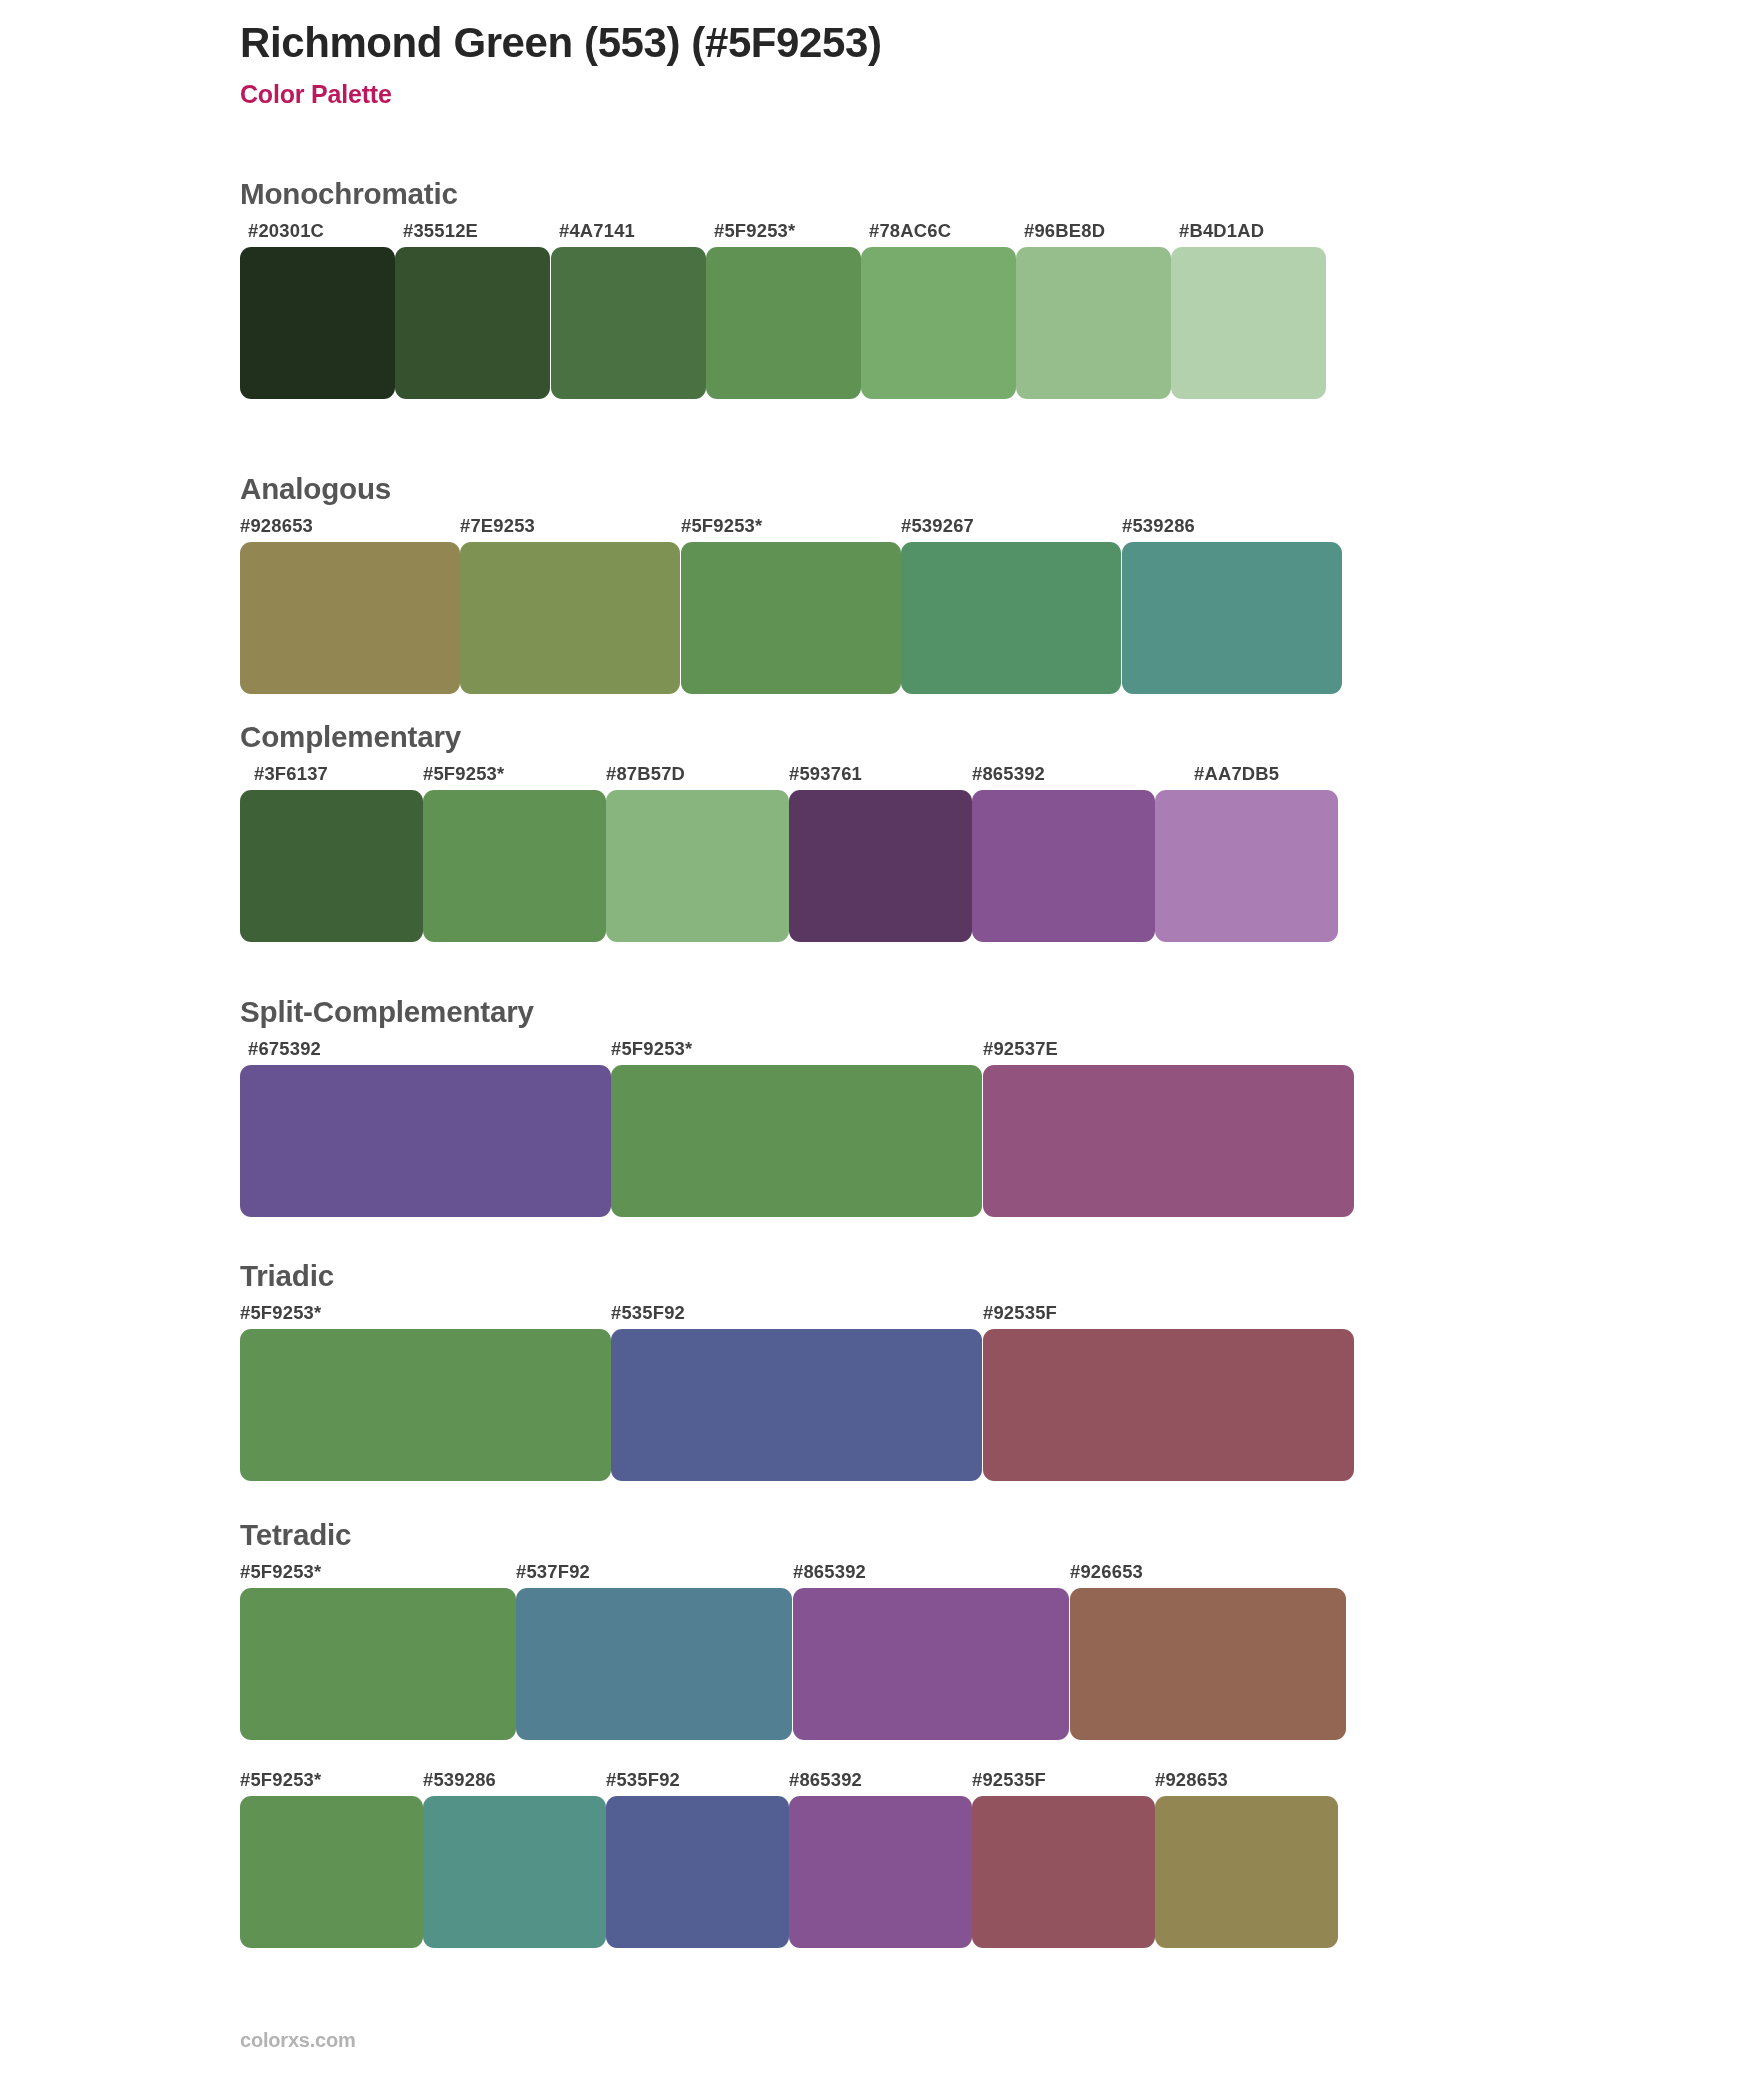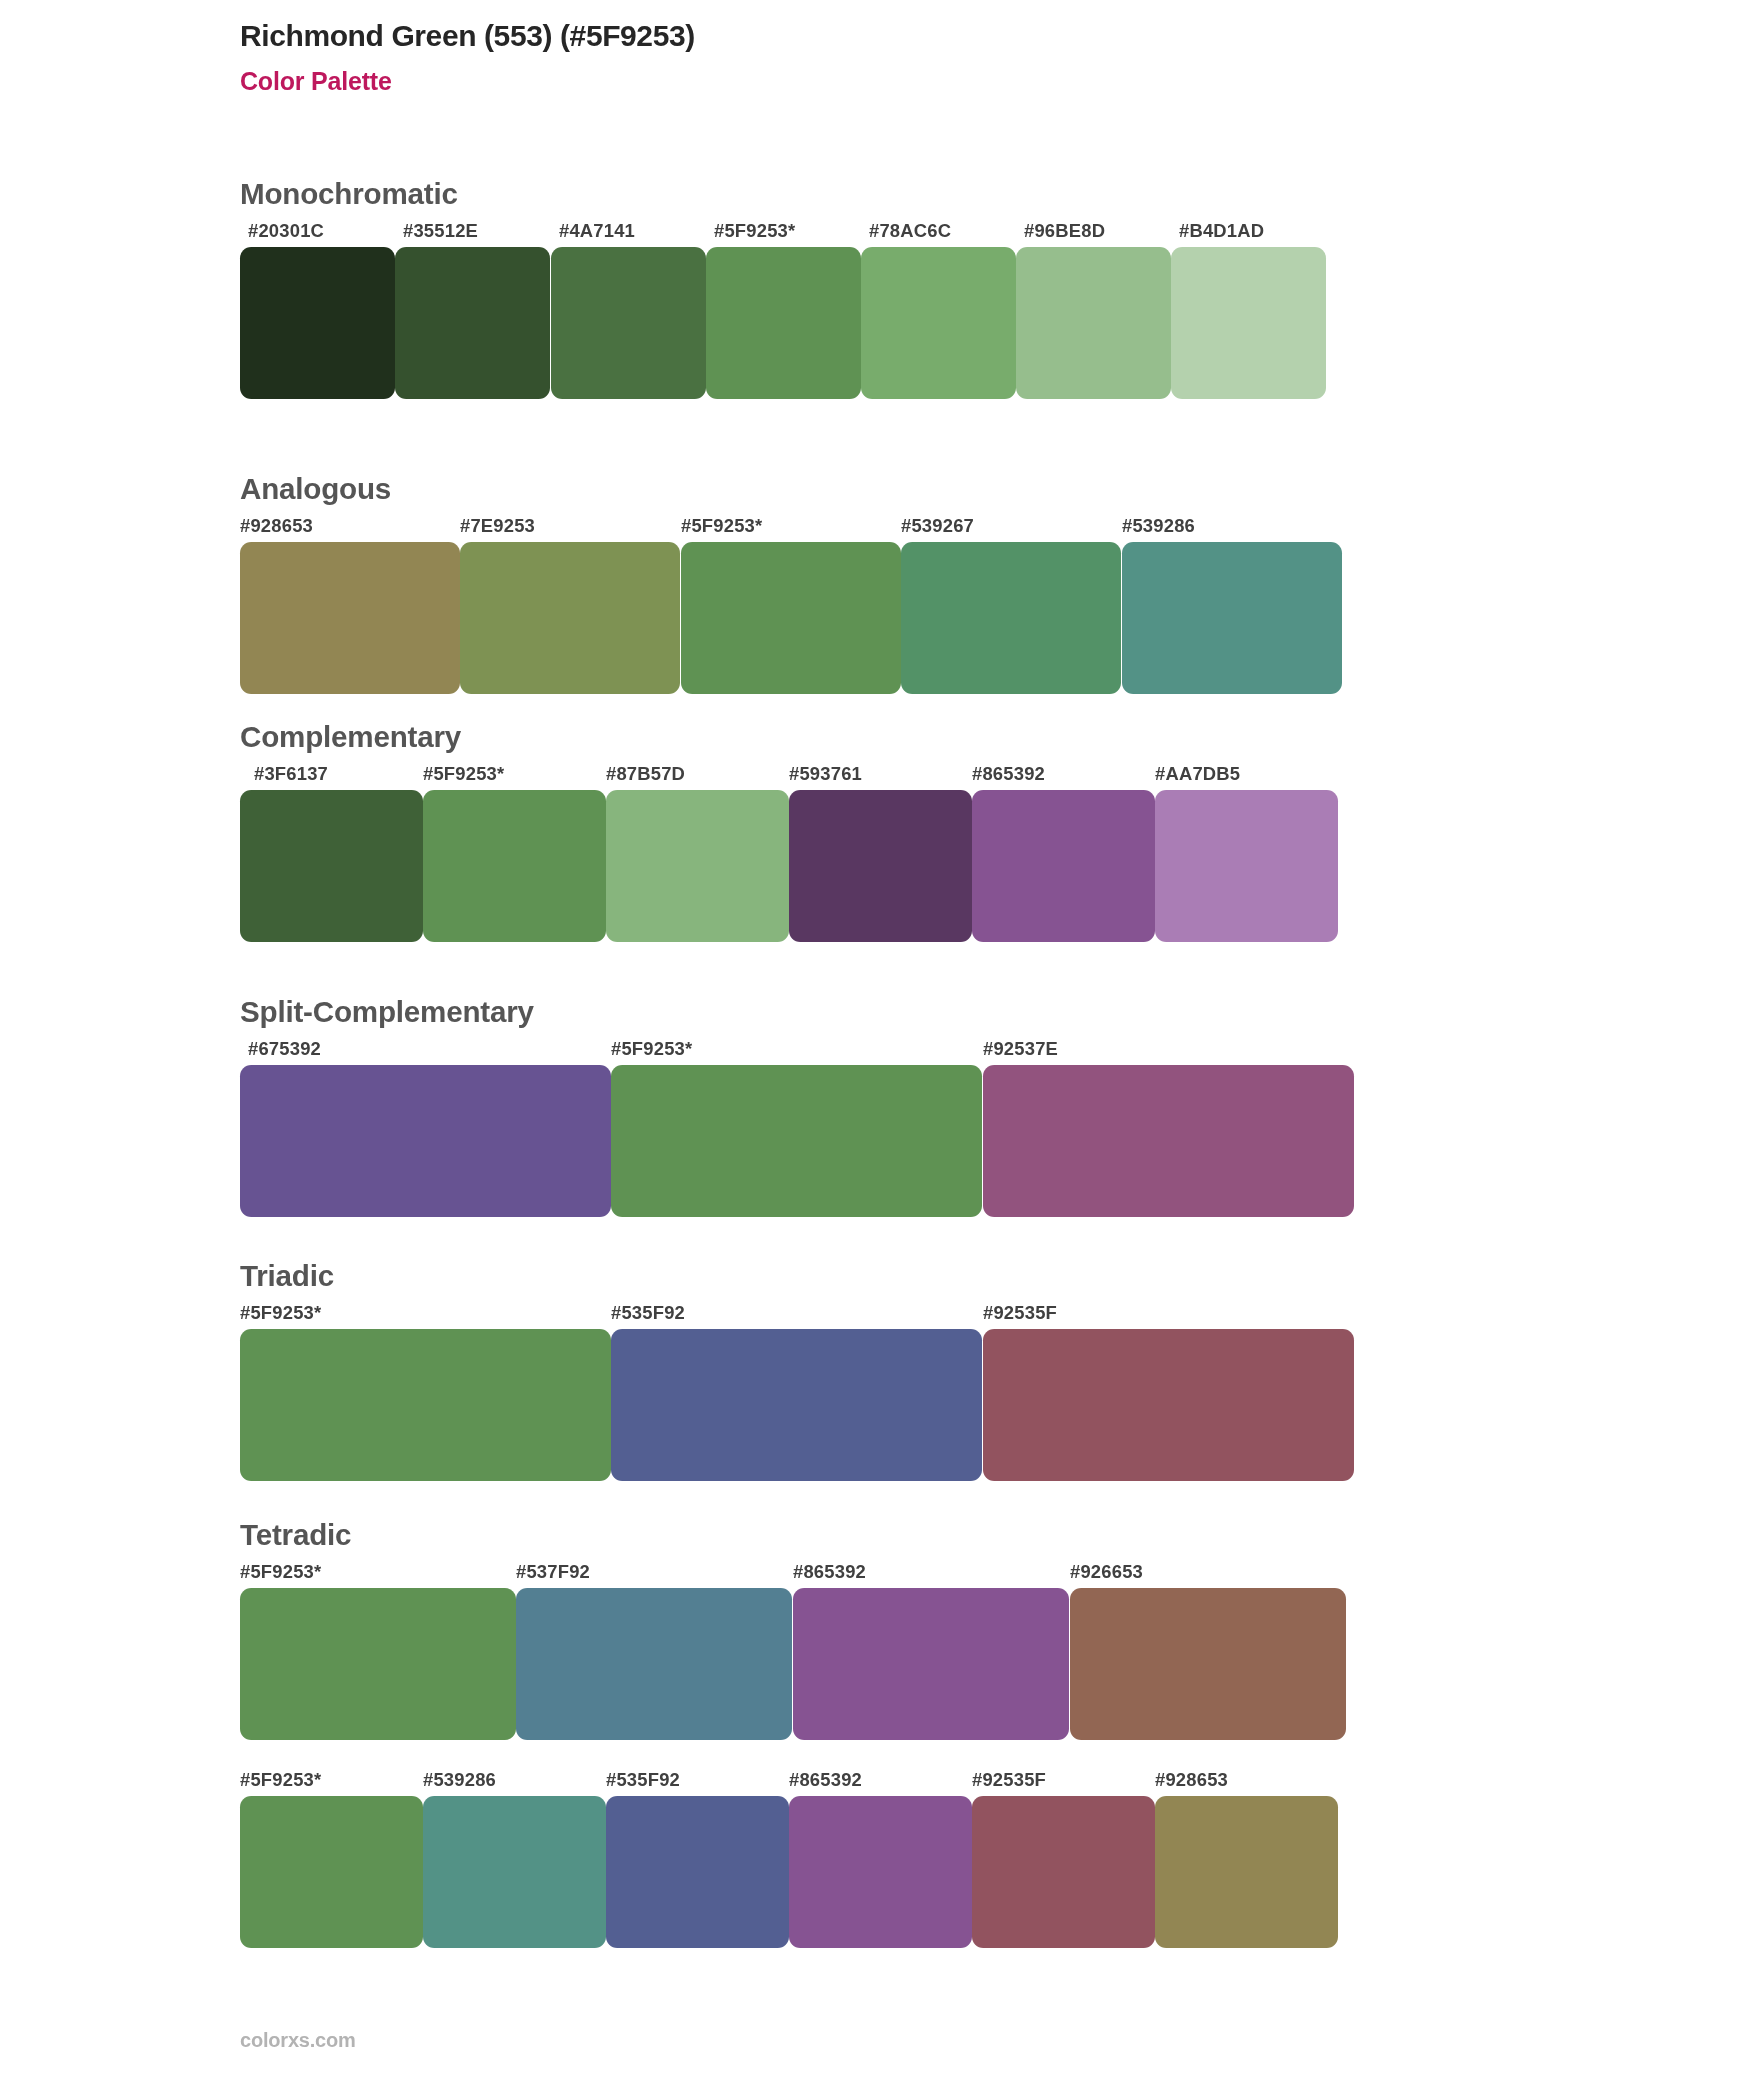--- a/index.html
+++ b/index.html
@@ -25,21 +25,21 @@
   }
 
   
   .header {
     position: absolute;
     left: 240px;
     top: 19px;
     width: 1358px;
   }
   .page-title {
-    font-size: 30px;
+    font-size: 42px;
     font-weight: bold;
     color: #262626;
     letter-spacing: -0.4px;
     line-height: 1.12;
     margin: 0;
     white-space: nowrap;
   }
   .page-subtitle {
     font-size: 25px;
     font-weight: bold;
@@ -159,21 +159,21 @@
         </div>
       </div>
       <div class="section" style="top: 719px;">
         <div class="section-title">Complementary</div>
         <div class="labels-row" style="width: 1098px;">
           <span class="swatch-label" style="left: 14px;">#3F6137</span>
           <span class="swatch-label" style="left: 183px;">#5F9253*</span>
           <span class="swatch-label" style="left: 366px;">#87B57D</span>
           <span class="swatch-label" style="left: 549px;">#593761</span>
           <span class="swatch-label" style="left: 732px;">#865392</span>
-          <span class="swatch-label" style="left: 915px;">#AA7DB5</span>
+          <span class="swatch-label" style="left: 954px;">#AA7DB5</span>
         </div>
         <div class="swatch-row" style="width: 1098px; height: 152px;">
           <div class="swatch" title="#3F6137" style="left: 0px; width: 183px; background: rgb(63, 97, 55); z-index: 6;"></div>
           <div class="swatch" title="#5F9253*" style="left: 183px; width: 183px; background: rgb(95, 146, 83); z-index: 5;"></div>
           <div class="swatch" title="#87B57D" style="left: 366px; width: 183px; background: rgb(135, 181, 125); z-index: 4;"></div>
           <div class="swatch" title="#593761" style="left: 549px; width: 183px; background: rgb(89, 55, 97); z-index: 3;"></div>
           <div class="swatch" title="#865392" style="left: 732px; width: 183px; background: rgb(134, 83, 146); z-index: 2;"></div>
           <div class="swatch" title="#AA7DB5" style="left: 915px; width: 183px; background: rgb(170, 125, 181); z-index: 1;"></div>
         </div>
       </div>

